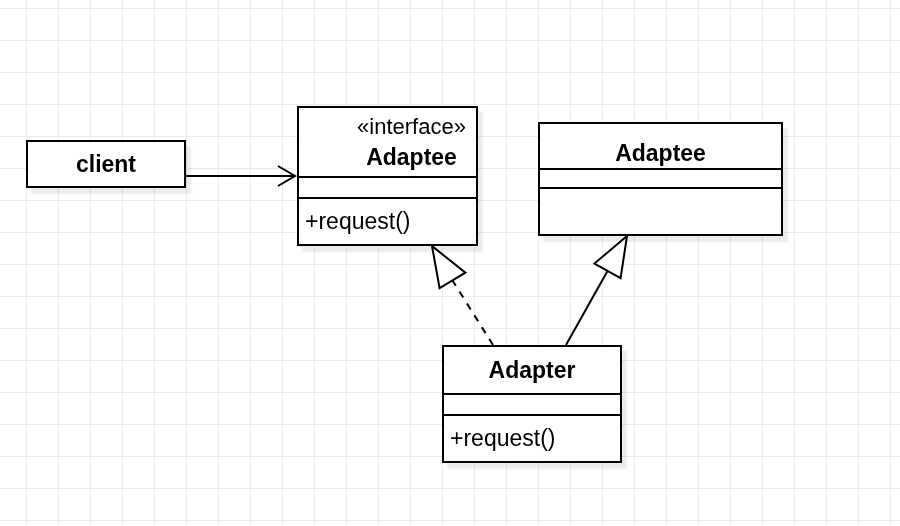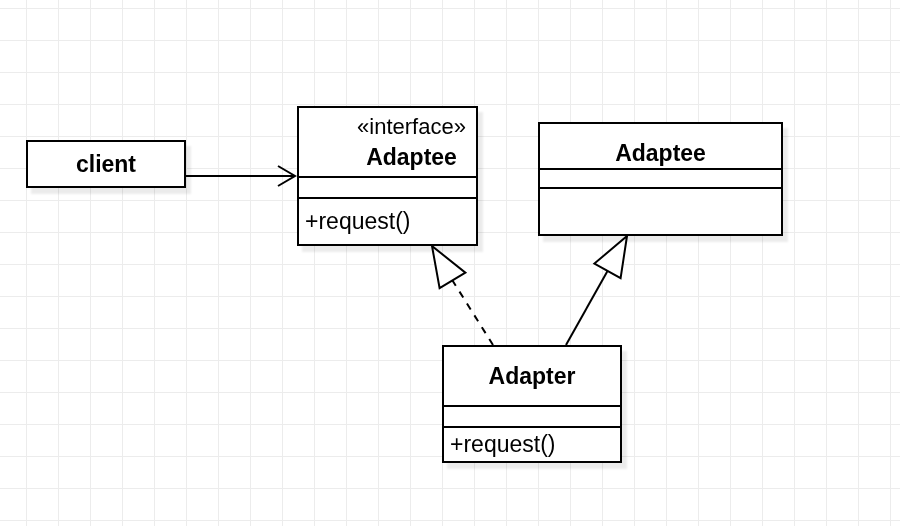--- a/index.html
+++ b/index.html
@@ -60,21 +60,21 @@
     font-size: 23px;
     white-space: nowrap;
   }
   .class-name { font-weight: bold; font-size: 23px; line-height: 30px; }
   .stereotype { font-weight: normal; font-size: 22px; line-height: 30px; }
 
   .t-title  { height: 70px; padding-left: 48px; }
   .t-empty  { height: 21px; }
   .ae-title { height: 46px; justify-content: flex-end; }
   .ae-empty { height: 19px; }
-  .ad-title { height: 60px; }
+  .ad-title { height: 48px; }
   .ad-empty { height: 21px; }
 
   svg line, svg polyline { stroke: #000000; stroke-width: 2; }
   svg .hollow { fill: #ffffff; stroke: #000000; stroke-width: 2; }
   svg .dashed { stroke-dasharray: 7 7; }
 </style>
 </head>
 <body>
 
 <div class="canvas">

